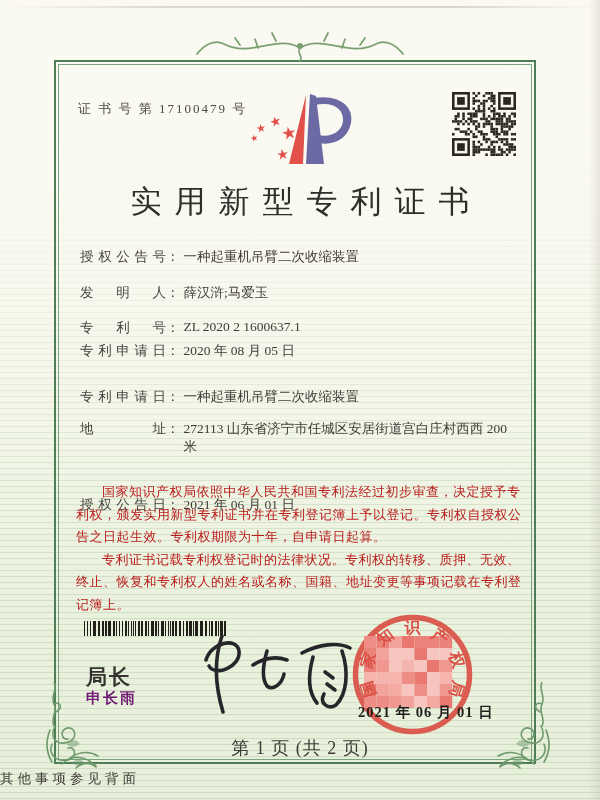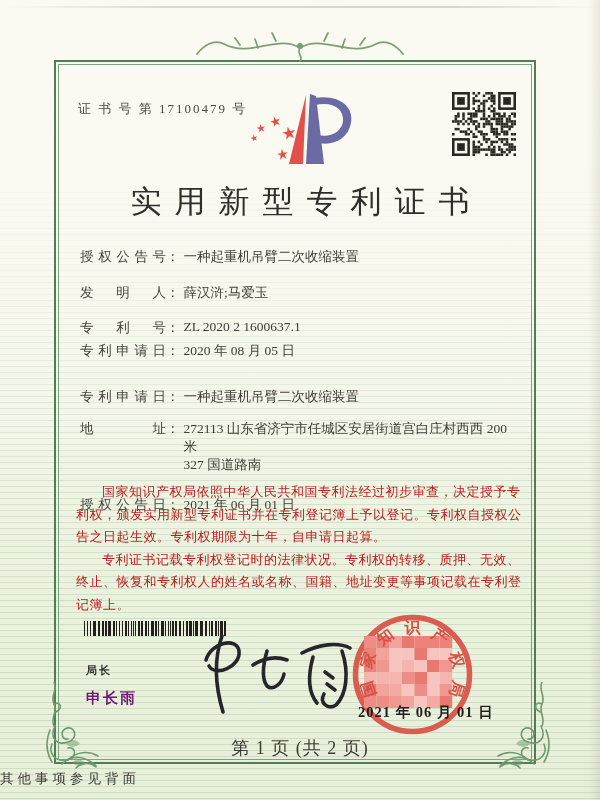--- a/index.html
+++ b/index.html
@@ -30,21 +30,21 @@
   .frow{position:absolute;left:0;width:444px;white-space:nowrap;}
   .flabel{display:inline-block;width:86px;text-align:justify;text-align-last:justify;color:#474440;vertical-align:top;}
   .fcolon{display:inline-block;vertical-align:top;}
   .fvalue{display:inline-block;margin-left:4px;vertical-align:top;white-space:normal;}
   .addr2{display:block;}
   .pair2{position:absolute;left:262px;top:0;white-space:nowrap;}
   .paras{position:absolute;left:76px;top:481px;width:452px;font-size:13px;line-height:22.5px;
     color:#b91c1c;letter-spacing:0.5px;}
   .paras p{margin:0;text-indent:2em;}
   .barcode{position:absolute;left:84px;top:621px;}
-  .director-title{position:absolute;left:86px;top:663px;font-size:11px;font-weight:700;color:#35332f;letter-spacing:2px;}
+  .director-title{position:absolute;left:86px;top:663px;font-size:21px;font-weight:700;color:#35332f;letter-spacing:2px;}
   .director-name{position:absolute;left:86px;top:689px;font-size:15px;font-weight:700;color:#701a75;letter-spacing:2px;}
   .signature{position:absolute;left:192px;top:624px;}
   .seal{position:absolute;left:349px;top:611px;}
   .seal-date{position:absolute;left:358px;top:703px;font-size:14.5px;font-weight:700;color:#201f1d;letter-spacing:1px;}
   .page-footer{position:absolute;left:0;top:736px;width:600px;text-align:center;font-size:18px;color:#3e3c37;letter-spacing:1px;}
   .back-note{position:absolute;left:0;top:770px;width:600px;font-size:13.5px;color:#3c3a35;letter-spacing:4px;}
   .ornament{position:absolute;width:58px;height:94px;}
   .orn-left{left:42px;top:682px;}
   .orn-right{left:496px;top:682px;transform:scaleX(-1);}
   .garland{position:absolute;left:192px;top:30px;}
@@ -336,21 +336,21 @@
   <div class="frow" style="top:71px;">
     <span class="flabel">专利号</span><span class="fcolon">：</span><span class="fvalue">ZL 2020 2 1600637.1</span>
   </div>
   <div class="frow" style="top:94px;">
     <span class="flabel">专利申请日</span><span class="fcolon">：</span><span class="fvalue">2020 年 08 月 05 日</span>
   </div>
   <div class="frow" style="top:140px;">
     <span class="flabel">专利申请日</span><span class="fcolon">：</span><span class="fvalue">一种起重机吊臂二次收缩装置</span>
   </div>
   <div class="frow" style="top:172px;">
-    <span class="flabel">地址</span><span class="fcolon">：</span><span class="fvalue" style="width:330px;"><span>272113 山东省济宁市任城区安居街道宫白庄村西西 200 米</span><span class="addr2">327 国道路南</span></span>
+    <span class="flabel">地址</span><span class="fcolon">：</span><span class="fvalue" style="width:330px;"><span>272113 山东省济宁市任城区安居街道宫白庄村西西 200 米</span></span>
   </div>
   <div class="frow" style="top:208px;margin-top:40px;">
     <span class="flabel">授权公告日</span><span class="fcolon">：</span><span class="fvalue">2021 年 06 月 01 日</span>
   </div>
 </div>
 
 <div class="paras">
   <p>国家知识产权局依照中华人民共和国专利法经过初步审查，决定授予专利权，颁发实用新型专利证书并在专利登记簿上予以登记。专利权自授权公告之日起生效。专利权期限为十年，自申请日起算。</p>
   <p>专利证书记载专利权登记时的法律状况。专利权的转移、质押、无效、终止、恢复和专利权人的姓名或名称、国籍、地址变更等事项记载在专利登记簿上。</p>
 </div>

